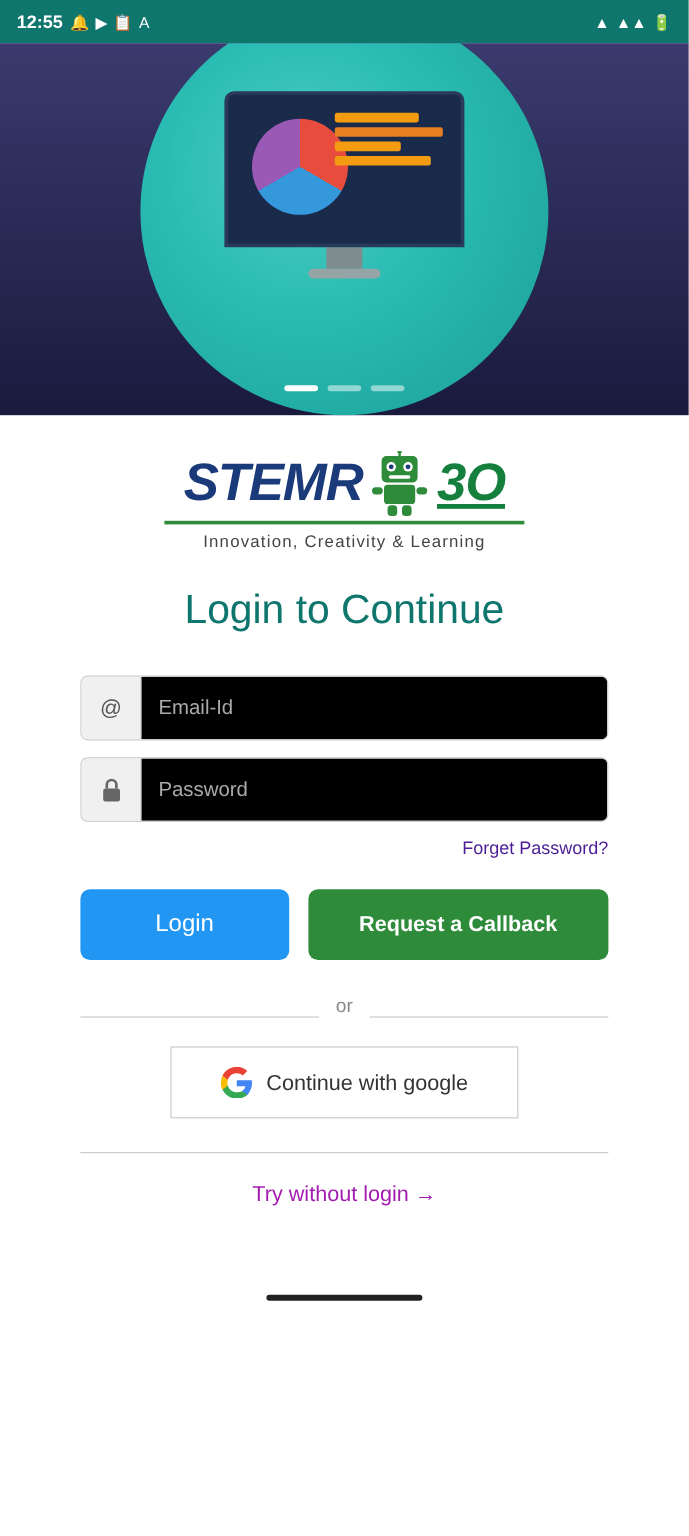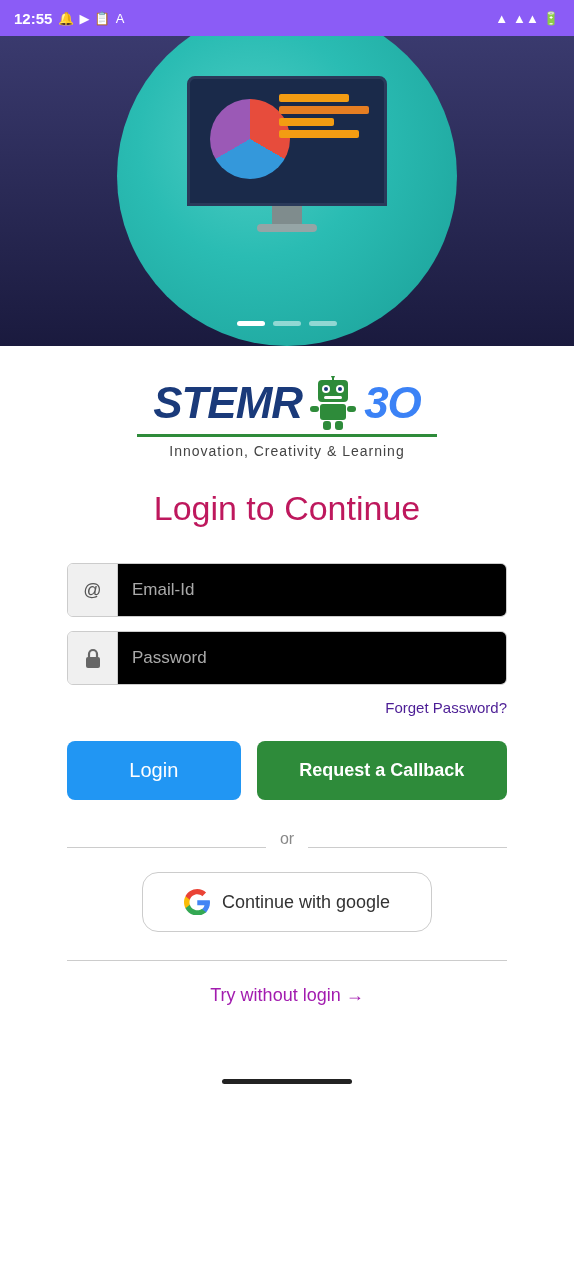--- a/index.html
+++ b/index.html
@@ -10,21 +10,21 @@
       min-height: 1280px;
       font-family: 'Segoe UI', Arial, sans-serif;
       background: #fff;
       overflow-x: hidden;
     }
 
     
     .status-bar {
       width: 100%;
       height: 36px;
-      background: #8b5cf6;
+      background: #0f766e;
       display: flex;
       align-items: center;
       justify-content: space-between;
       padding: 0 14px;
     }
     .status-bar-left {
       display: flex;
       align-items: center;
       gap: 6px;
     }
@@ -225,21 +225,21 @@
     .logo-tagline {
       font-size: 14px;
       color: #444;
       letter-spacing: 1px;
     }
 
     
     .page-title {
       font-size: 34px;
       font-weight: 400;
-      color: #be185d;
+      color: #0f766e;
       margin-bottom: 35px;
       text-align: center;
     }
 
     
     .form-group {
       width: 100%;
       max-width: 440px;
       margin-bottom: 14px;
       display: flex;
@@ -341,21 +341,21 @@
       color: #888;
       font-size: 16px;
     }
 
     
     .google-btn {
       width: 100%;
       max-width: 290px;
       padding: 16px 24px;
       border: 1.5px solid #ccc;
-      border-radius: 16px;
+      border-radius: 0;
       background: #fff;
       display: flex;
       align-items: center;
       justify-content: center;
       gap: 12px;
       cursor: pointer;
       margin-bottom: 28px;
       font-size: 18px;
       color: #333;
       font-weight: 400;
@@ -471,21 +471,21 @@
 
           <rect x="12" y="28" width="26" height="16" rx="3" fill="#2e8b3a"></rect>
 
           <rect x="2" y="30" width="9" height="6" rx="3" fill="#2e8b3a"></rect>
           <rect x="39" y="30" width="9" height="6" rx="3" fill="#2e8b3a"></rect>
 
           <rect x="15" y="45" width="8" height="9" rx="3" fill="#2e8b3a"></rect>
           <rect x="27" y="45" width="8" height="9" rx="3" fill="#2e8b3a"></rect>
         </svg>
       </span>
-      <span class="logo-text-3d" style="font-size:44px; color:#3b82f6; font-style:italic; font-weight:900;">3O</span>
+      <span class="logo-text-3d" style="font-size:44px; color:#15803d; font-style:italic; font-weight:900;text-decoration:underline;">3O</span>
     </div>
     <div class="logo-underline"></div>
     <span class="logo-tagline">Innovation,  Creativity  &amp;  Learning</span>
   </div>
 
   <h1 class="page-title">Login to Continue</h1>
 
   <div class="form-group">
     <div class="input-icon">@</div>
     <input class="form-input" type="email" placeholder="Email-Id" style="">

